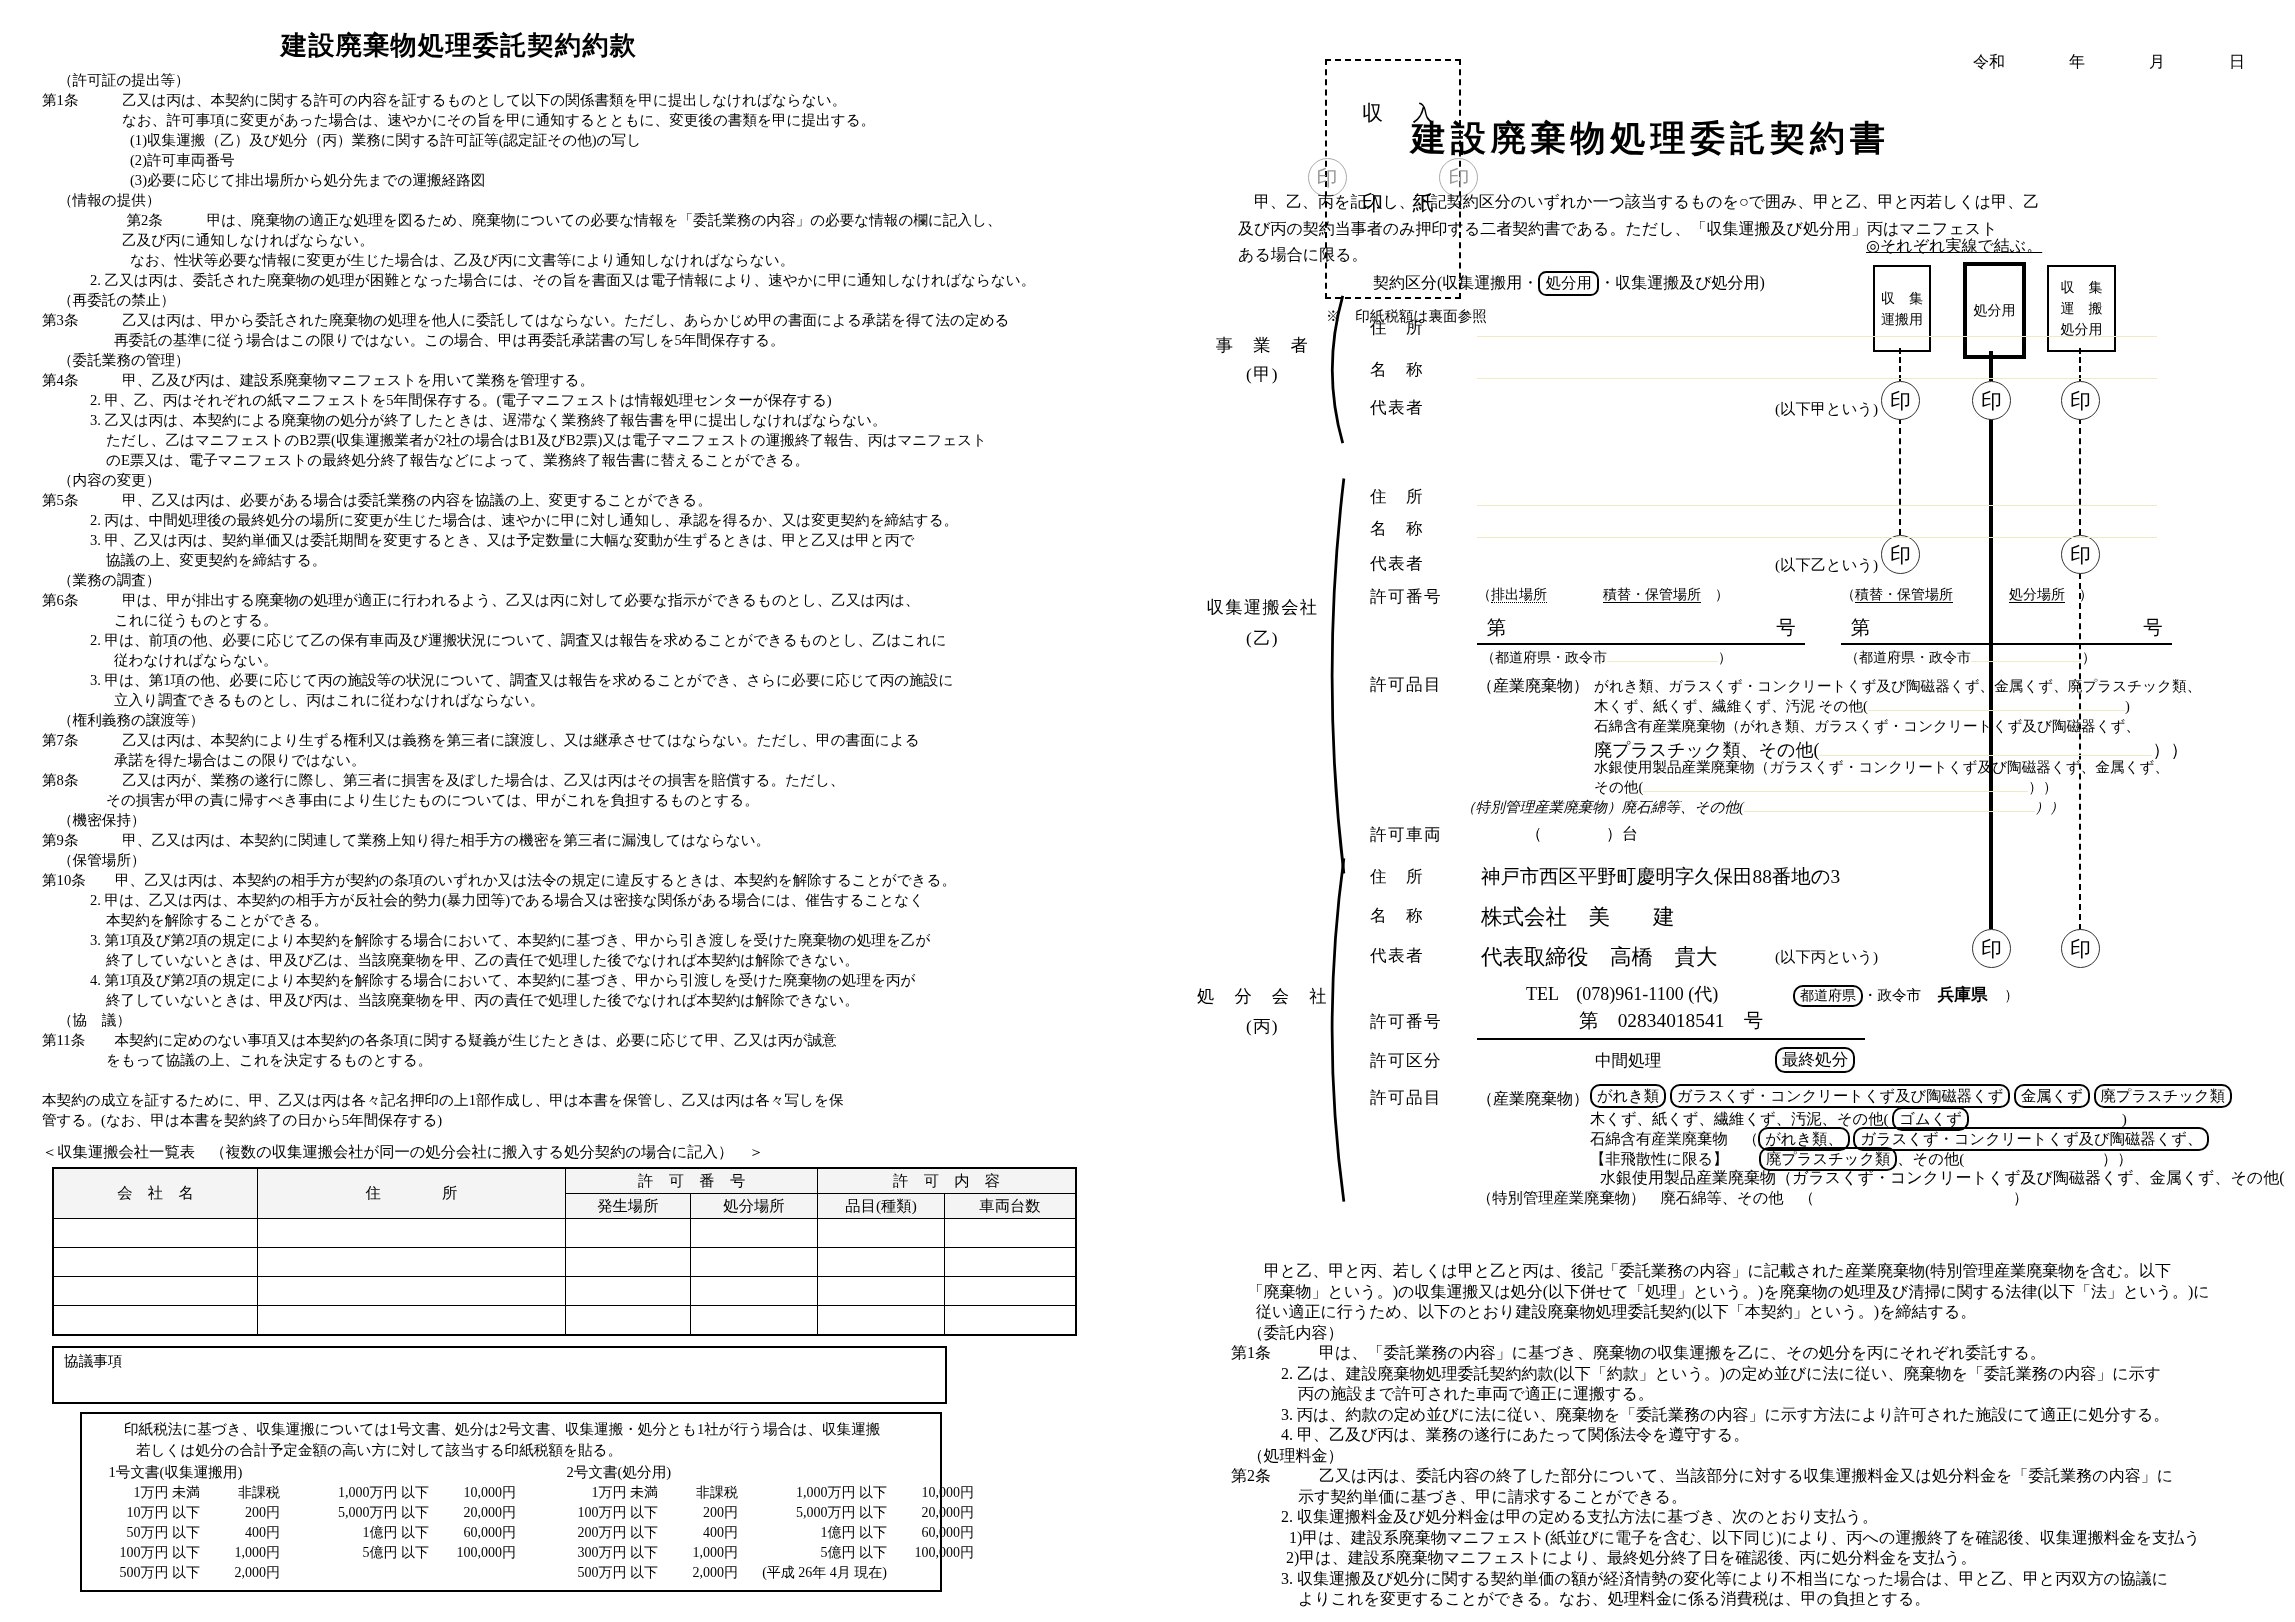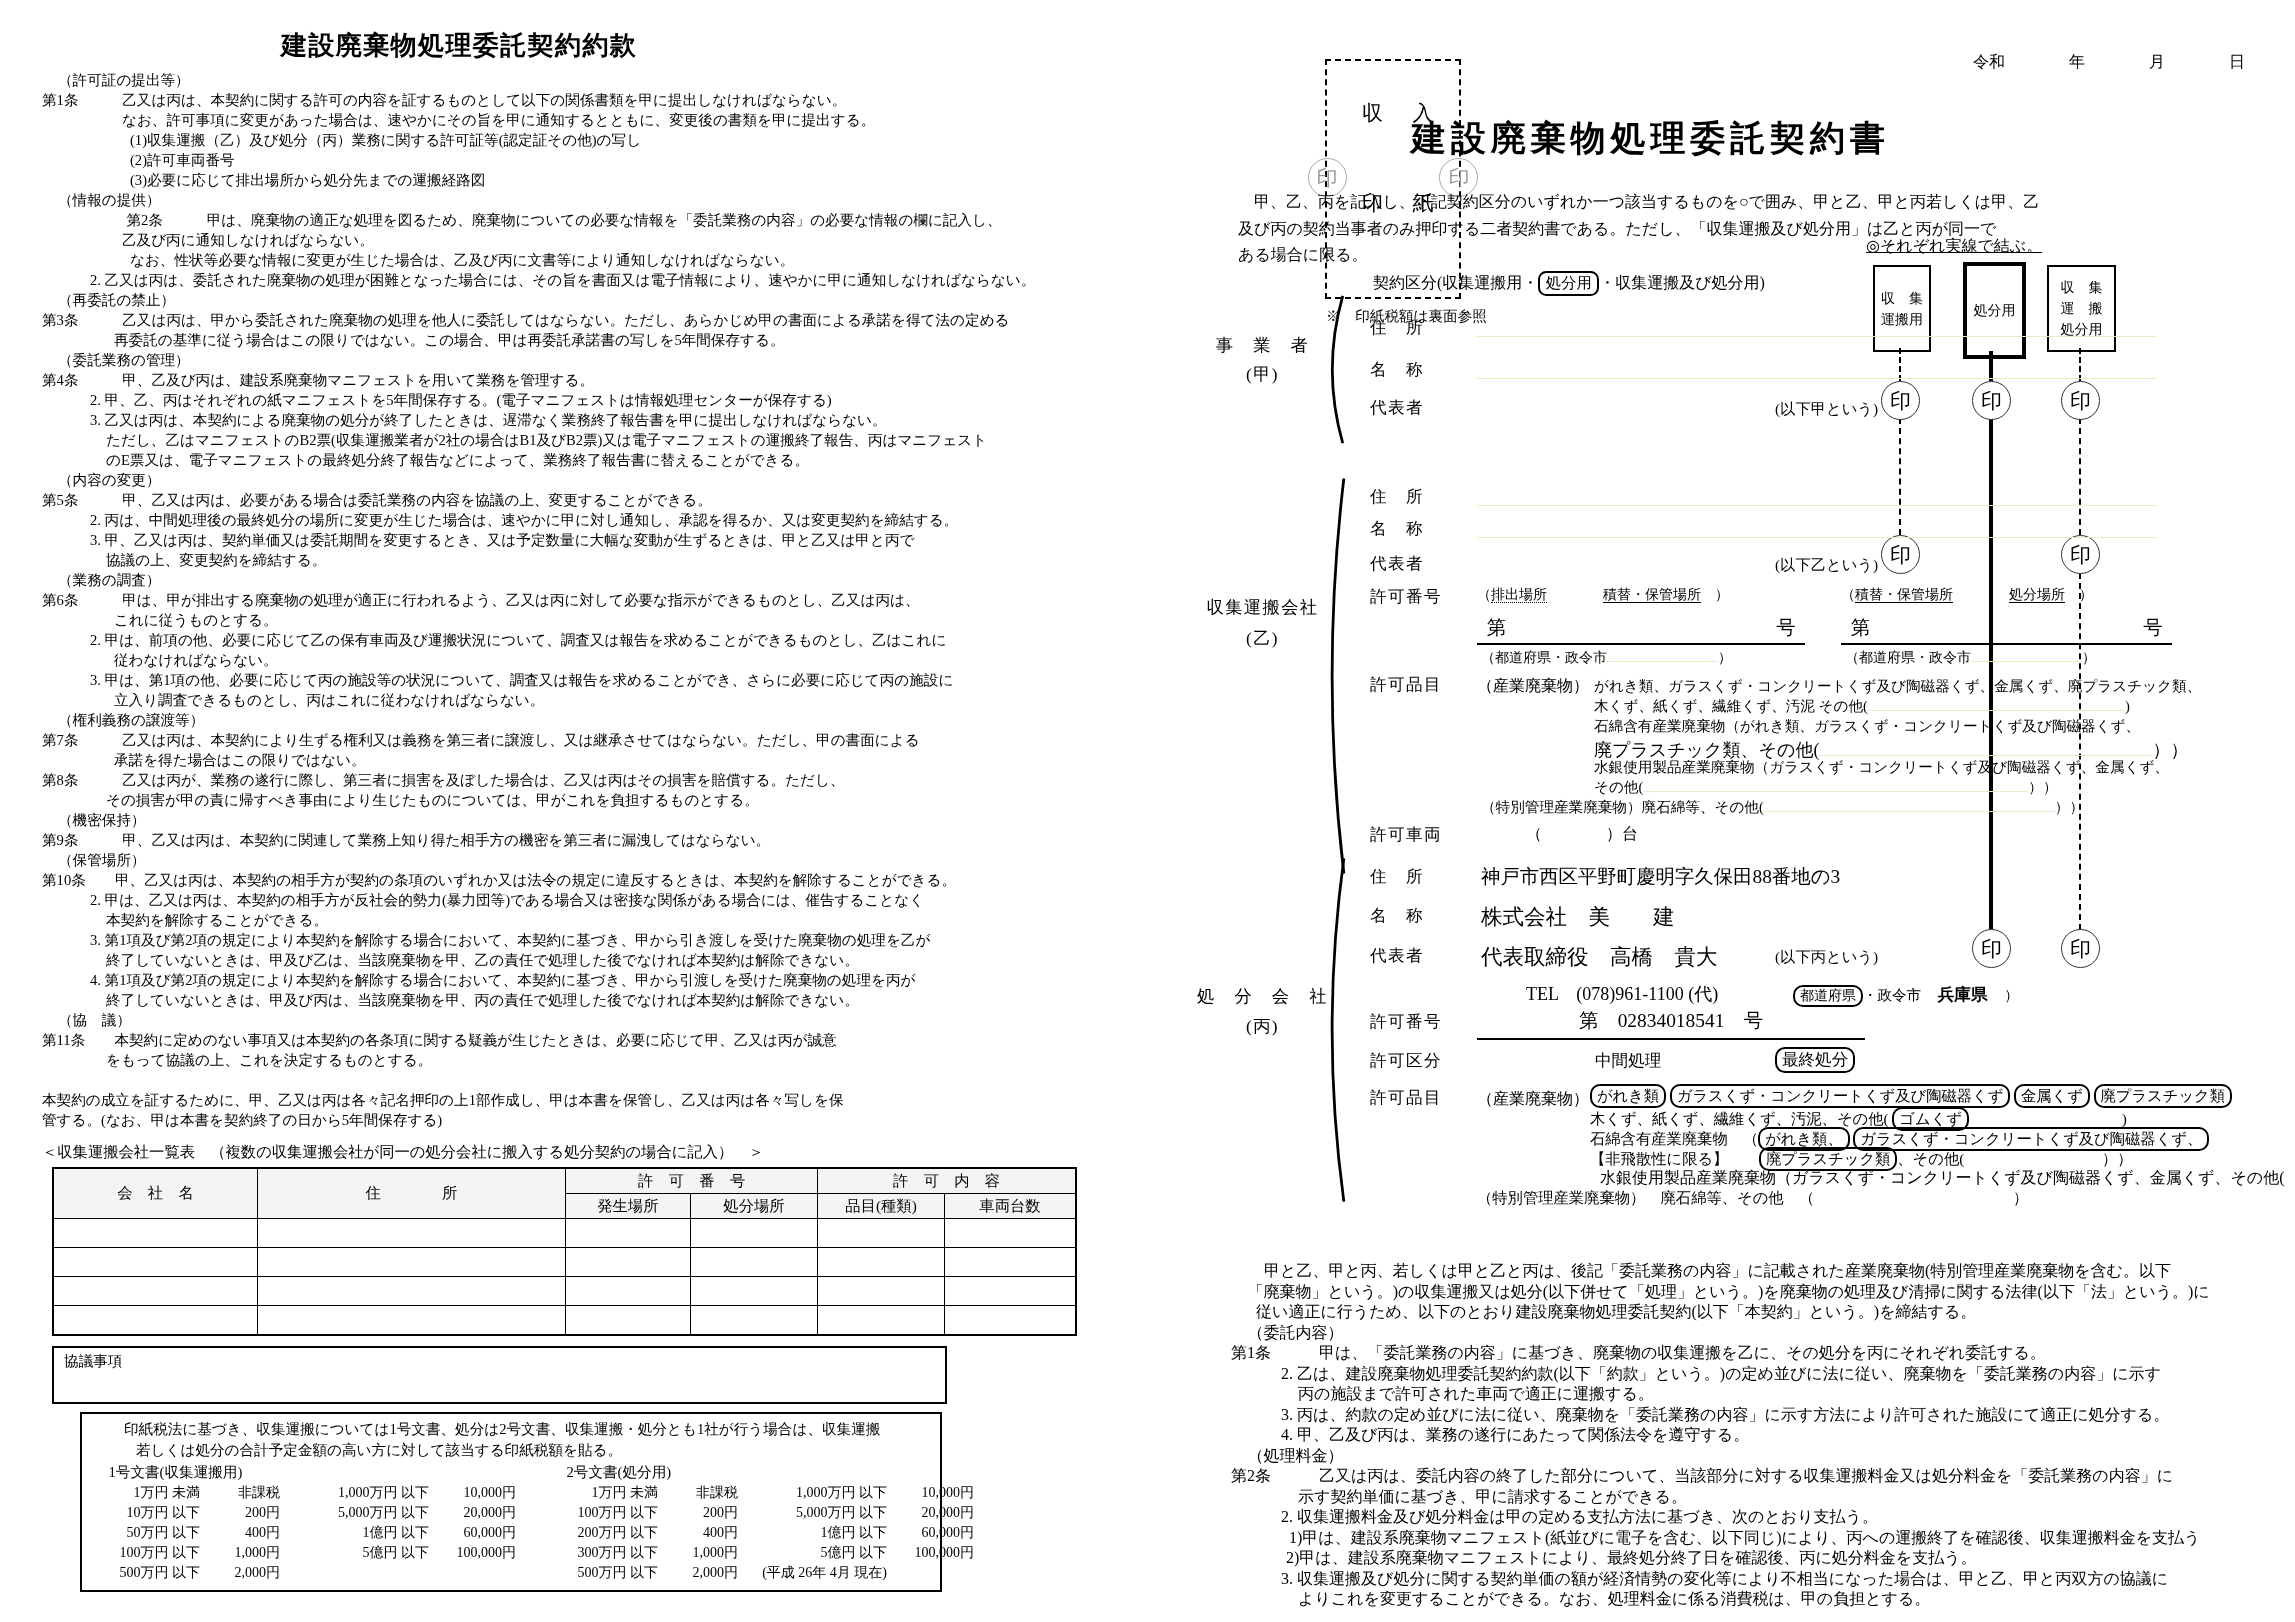--- a/index.html
+++ b/index.html
@@ -281,21 +281,21 @@
         <span>印</span>
       </div>
   </div>
   <div class="abs" style="left:161px;top:286px;font-size:14.6px;">※　印紙税額は裏面参照</div>
 
   <div class="abs" style="left:808px;top:31px;font-size:16px;">令和　　　　年　　　　月　　　　日</div>
 
   <div class="abs" style="left:246px;top:94px;font-size:35px;font-weight:600;letter-spacing:4.9px;">建設廃棄物処理委託契約書</div>
 
   <div class="abs" style="left:73px;top:171px;font-size:16px;">　甲、乙、丙を記入し、下記契約区分のいずれか一つ該当するものを○で囲み、甲と乙、甲と丙若しくは甲、乙</div>
-  <div class="abs" style="left:73px;top:198px;font-size:16px;">及び丙の契約当事者のみ押印する二者契約書である。ただし、「収集運搬及び処分用」は乙と丙が同一で</div>
+  <div class="abs" style="left:73px;top:198px;font-size:16px;">及び丙の契約当事者のみ押印する二者契約書である。ただし、「収集運搬及び処分用」丙はマニフェスト</div>
   <div class="abs" style="left:73px;top:224px;font-size:16px;">ある場合に限る。</div>
   <div class="abs" style="left:701px;top:215px;font-size:16px;text-decoration:underline;">◎それぞれ実線で結ぶ。</div>
 
   <div class="abs" style="left:208px;top:250px;font-size:16px;"><span>契約区分(収集運搬用・</span><span class="bx-r" style="font-size:15.3px;">処分用</span><span>・収集運搬及び処分用)</span></div>
 
   <div class="cbox" style="left:708px;top:244px;width:54px;height:83px;">
     <div class="bl">収　集</div>
     <div class="bl">運搬用</div>
   </div>
   <div class="cbox" style="left:798px;top:241px;width:55px;height:89px;border-width:4.2px;">
@@ -376,21 +376,21 @@
   <div class="abs" style="left:680px;top:628px;font-size:14px;"><span>（都道府県・政令市</span><span class="fill" style="position:static;display:inline-block;width:111px;"></span><span>）</span></div>
 
   <div class="abs flabel" style="left:205px;top:653px;">許可品目</div>
   <div class="abs" style="left:312px;top:655px;font-size:16px;">（産業廃棄物）</div>
   <div class="abs" style="left:429px;top:656px;font-size:14.6px;">がれき類、ガラスくず・コンクリートくず及び陶磁器くず、金属くず、廃プラスチック類、</div>
   <div class="abs" style="left:429px;top:676px;font-size:14.6px;"><span>木くず、紙くず、繊維くず、汚泥 その他(</span><span class="fill" style="position:static;display:inline-block;width:257px;"></span><span>)</span></div>
   <div class="abs" style="left:429px;top:696px;font-size:14.6px;">石綿含有産業廃棄物（がれき類、ガラスくず・コンクリートくず及び陶磁器くず、</div>
   <div class="abs" style="left:429px;top:717px;font-size:18px;"><span>廃プラスチック類、その他(</span><span class="fill" style="position:static;display:inline-block;width:333px;"></span><span>））</span></div>
   <div class="abs" style="left:429px;top:737px;font-size:14.6px;">水銀使用製品産業廃棄物（ガラスくず・コンクリートくず及び陶磁器くず、金属くず、</div>
   <div class="abs" style="left:429px;top:757px;font-size:14.6px;"><span>その他(</span><span class="fill" style="position:static;display:inline-block;width:385px;"></span><span>））</span></div>
-  <div class="abs" style="left:316px;top:777px;font-size:14.6px;"><span>（特別管理産業廃棄物）廃石綿等、その他(</span><span class="fill" style="position:static;display:inline-block;width:291px;"></span><span>））</span></div>
+  <div class="abs" style="left:296px;top:777px;font-size:14.6px;font-style:italic;"><span>（特別管理産業廃棄物）廃石綿等、その他(</span><span class="fill" style="position:static;display:inline-block;width:291px;"></span><span>））</span></div>
   <div class="abs flabel" style="left:205px;top:803px;">許可車両</div>
   <div class="abs" style="left:361px;top:803px;font-size:16px;">（　　　　）台</div>
 
   <div class="partylabel" style="left:21px;top:963px;">処　分　会　社</div>
   <div class="partylabel" style="left:21px;top:993px;">(丙)</div>
   <svg class="abs" style="left:154px;top:834px;" width="29" height="350" viewBox="0 0 42 505">
       <path d="M36 4 Q2 252 36 501" fill="none" stroke="#000" stroke-width="4"></path>
     </svg>
   <div class="abs flabel" style="left:205px;top:845px;">住　所</div>
   <div class="abs" style="left:316px;top:842px;font-size:19.4px;">神戸市西区平野町慶明字久保田88番地の3</div>

